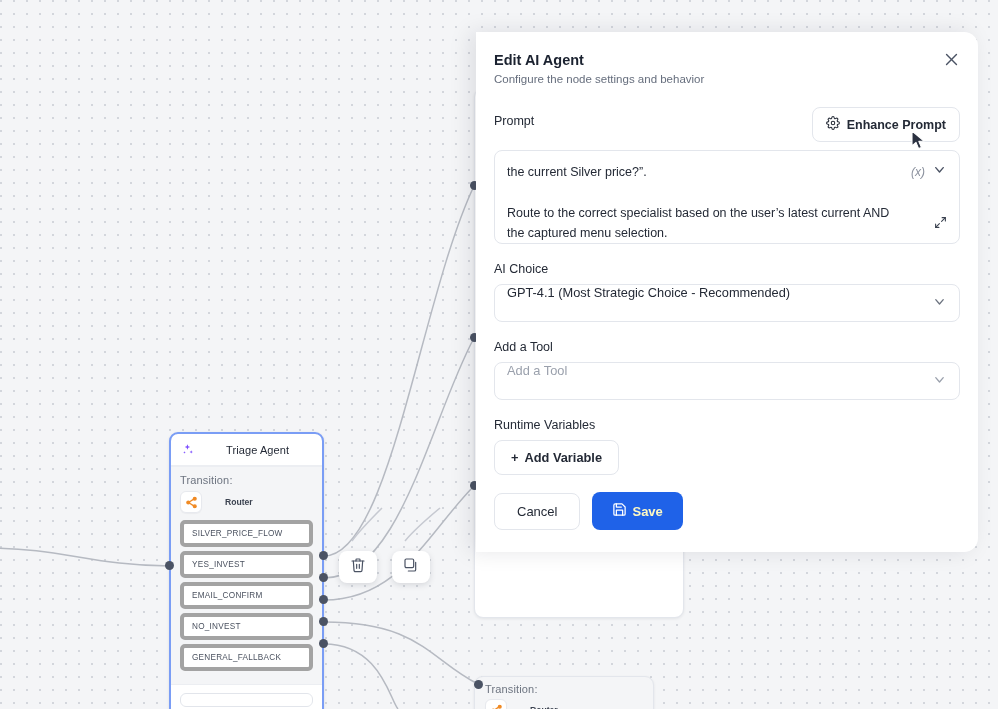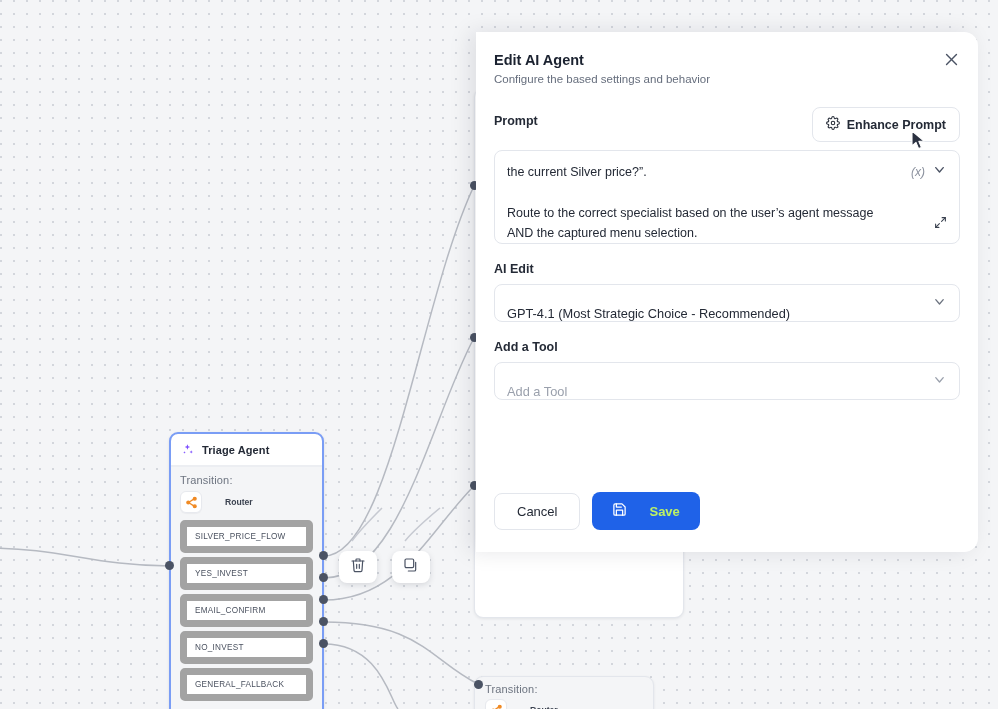--- a/index.html
+++ b/index.html
@@ -30,21 +30,21 @@
     overflow: hidden;
   }
   #triage-node { left: 169px; top: 432px; width: 155px; }
 
   .node-head {
     display: flex; align-items: center; gap: 7px;
     padding: 9px 10px 8px 10px;
     border-bottom: 1px solid #eceef2;
   }
   .node-title {
-    font-size: 11px; font-weight: 700; color: #242a36; letter-spacing: .1px;
+    font-size: 11px; font-weight: 400; color: #242a36; letter-spacing: .1px; margin-left: 24px;
   }
   .sparkle { width: 14px; height: 14px; display: block; }
 
   .node-desc {
     padding: 7px 10px 9px 10px;
     font-size: 8.6px; line-height: 1.52; color: #737a88;
   }
 
   .node-transition {
     background: #f4f5f7;
@@ -59,21 +59,21 @@
   }
   .router-chip {
     width: 22px; height: 22px; border-radius: 6px; background: #fff;
     border: 1px solid #e7e9ee;
     display: flex; align-items: center; justify-content: center;
     box-shadow: 0 1px 1px rgba(16,24,40,.04);
   }
   .router-name { font-size: 8.6px; color: #3b4250; font-weight: 600; }
 
   .branch {
-    background: #fff; border: 7px solid #a3a3a3; border-radius: 5px;
+    background: #fff; border: 4px solid #a3a3a3; border-radius: 5px;
     padding: 5px 8px; margin-bottom: 4px;
     font-size: 8.2px; color: #4a515f; letter-spacing: .25px;
   }
 
   .node-foot { padding: 8px 9px 9px 9px; border-top: 1px solid #eceef2; background:#fff;}
   .add-tool-btn {
     width: 100%; background: #fff; border: 1px solid #e2e5eb; border-radius: 6px;
     padding: 6px 0; font-size: 9px; font-weight: 700; color: #3b4250;
     display: flex; align-items: center; justify-content: center; gap: 6px;
     cursor: pointer;
@@ -122,21 +122,21 @@
     position: absolute; right: 14px; top: 14px; width: 26px; height: 26px;
     display: flex; align-items: center; justify-content: center; cursor: pointer;
   }
 
   .panel-body {
     flex: 1; padding: 22px 18px 0 18px; overflow: hidden;
   }
 
   .field { margin-bottom: 18px; }
   .field-label {
-    font-size: 12.5px; font-weight: 700; color: #242a36; margin-bottom: 8px;
+    font-size: 12.5px; font-weight: 400; color: #242a36; margin-bottom: 8px;
     display: flex; align-items: center; gap: 4px;
   }
   .req { color: #e5484d; font-size: 12px; }
 
   .prompt-row {
     display: flex; align-items: center; justify-content: space-between;
     margin-bottom: 8px; min-height: 34px;
   }
   .enhance-btn {
     display: flex; align-items: center; gap: 7px;
@@ -156,21 +156,21 @@
   .ta-tools {
     position: absolute; right: 12px; top: 11px;
     display: flex; align-items: center; gap: 7px;
   }
   .var-icon { font-size: 12px; color: #8b919e; font-style: italic; }
   .expand-icon { position: absolute; right: 12px; bottom: 10px; cursor: pointer; }
 
   .select {
     position: relative; border: 1px solid #e3e6ec; border-radius: 8px;
     background: #fff; height: 38px;
-    display: flex; align-items: flex-end; padding: 0 38px 0 12px;
+    display: flex; align-items: flex-start; padding: 0 38px 0 12px;
     font-size: 12.8px; color: #242a36; cursor: pointer;
   }
   .select.placeholder { color: #9aa0ac; }
   .select .chev { position: absolute; right: 12px; top: 50%; transform: translateY(-50%); }
 
   .add-var-btn {
     border: 1px solid #e3e6ec; border-radius: 8px; background: #fff;
     padding: 9px 16px; font-size: 12.8px; font-weight: 700; color: #242a36;
     display: inline-flex; align-items: center; gap: 6px; cursor: pointer;
   }
@@ -178,22 +178,22 @@
   .panel-foot {
     padding: 0 18px 22px 18px;
     display: flex; align-items: center; gap: 12px;
   }
   .btn-cancel {
     border: 1px solid #e3e6ec; border-radius: 8px; background: #fff;
     padding: 10px 22px; font-size: 13px; color: #242a36; cursor: pointer;
   }
   .btn-save {
     border: none; border-radius: 8px; background: #1f62e8;
-    padding: 10px 20px; font-size: 13px; font-weight: 700; color: #bef264;
-    display: inline-flex; align-items: center; gap: 22px; cursor: pointer;
+    padding: 10px 20px; font-size: 13px; font-weight: 700; color: #fef9c3;
+    display: inline-flex; align-items: center; gap: 5px; cursor: pointer;
   }
 
   
   #cursor { position: absolute; left: 911px; top: 130px; z-index: 60; pointer-events:none;}
 </style>
 </head>
 <body>
 
 <div id="canvas">
 
@@ -303,21 +303,21 @@
         <path d="M19 8v11a2 2 0 0 1-2 2H8"></path>
       </svg>
     </span>
   </div>
 </div>
 
 <div id="panel">
 
   <div class="panel-head">
     <div class="panel-title">Edit AI Agent</div>
-    <div class="panel-sub">Configure the based settings and behavior</div>
+    <div class="panel-sub">Configure the node settings and behavior</div>
     <div class="close-btn">
       <svg width="17" height="17" viewBox="0 0 24 24" fill="none" stroke="#4b5364" stroke-width="2" stroke-linecap="round">
         <line x1="5" y1="5" x2="19" y2="19"></line>
           <line x1="19" y1="5" x2="5" y2="19"></line>
       </svg>
     </div>
   </div>
 
   <div class="panel-body">
 
@@ -331,42 +331,42 @@
               <path d="M19.4 15a1.65 1.65 0 0 0 .33 1.82l.06.06a2 2 0 1 1-2.83 2.83l-.06-.06a1.65 1.65 0 0 0-1.82-.33 1.65 1.65 0 0 0-1 1.51V21a2 2 0 1 1-4 0v-.09A1.65 1.65 0 0 0 9 19.4a1.65 1.65 0 0 0-1.82.33l-.06.06a2 2 0 1 1-2.83-2.83l.06-.06a1.65 1.65 0 0 0 .33-1.82 1.65 1.65 0 0 0-1.51-1H3a2 2 0 1 1 0-4h.09A1.65 1.65 0 0 0 4.6 9a1.65 1.65 0 0 0-.33-1.82l-.06-.06a2 2 0 1 1 2.83-2.83l.06.06A1.65 1.65 0 0 0 9 4.6a1.65 1.65 0 0 0 1-1.51V3a2 2 0 1 1 4 0v.09a1.65 1.65 0 0 0 1 1.51 1.65 1.65 0 0 0 1.82-.33l.06-.06a2 2 0 1 1 2.83 2.83l-.06.06A1.65 1.65 0 0 0 19.4 9v0a1.65 1.65 0 0 0 1.51 1H21a2 2 0 1 1 0 4h-.09a1.65 1.65 0 0 0-1.51 1z"></path>
             </svg>
           </span>
           <span>Enhance Prompt</span>
         </div>
       </div>
 
       <div class="textarea-wrap">
         <div class="textarea-text">the current Silver price?”.
 
-Route to the correct specialist based on the user’s agent message AND the captured menu selection.</div>
+Route to the correct specialist based on the user’s latest current AND the captured menu selection.</div>
         <div class="ta-tools">
           <span class="var-icon">(x)</span>
           <span>
             <svg width="15" height="15" viewBox="0 0 24 24" fill="none" stroke="#4b5364" stroke-width="2.2" stroke-linecap="round" stroke-linejoin="round">
               <polyline points="6 9 12 16 18 9"></polyline>
             </svg>
           </span>
         </div>
         <span class="expand-icon">
           <svg width="13" height="13" viewBox="0 0 24 24" fill="none" stroke="#3b4250" stroke-width="2" stroke-linecap="round" stroke-linejoin="round">
             <polyline points="15 3 21 3 21 9"></polyline>
               <polyline points="9 21 3 21 3 15"></polyline>
             <line x1="21" y1="3" x2="14" y2="10"></line>
               <line x1="3" y1="21" x2="10" y2="14"></line>
           </svg>
         </span>
       </div>
     </div>
 
     <div class="field">
-      <div class="field-label">AI Edit</div>
+      <div class="field-label">AI Choice</div>
       <div class="select">
         <span>GPT-4.1 (Most Strategic Choice - Recommended)</span>
         <span class="chev">
           <svg width="15" height="15" viewBox="0 0 24 24" fill="none" stroke="#6d7480" stroke-width="2.1" stroke-linecap="round" stroke-linejoin="round">
               <polyline points="6 9 12 16 18 9"></polyline>
             </svg>
         </span>
       </div>
     </div>
 
@@ -376,20 +376,27 @@
       <div class="select placeholder">
         <span>Add a Tool</span>
         <span class="chev">
           <svg width="15" height="15" viewBox="0 0 24 24" fill="none" stroke="#9aa0ac" stroke-width="2.1" stroke-linecap="round" stroke-linejoin="round">
               <polyline points="6 9 12 16 18 9"></polyline>
             </svg>
         </span>
       </div>
     </div>
 
+    <div class="field">
+      <div class="field-label">Runtime Variables</div>
+      <div class="add-var-btn">
+        <span>+</span>
+        <span>Add Variable</span>
+      </div>
+    </div>
   </div>
 
   <div class="panel-foot">
     <button class="btn-cancel">Cancel</button>
     <button class="btn-save">
       <span>
         <svg width="15" height="15" viewBox="0 0 24 24" fill="none" stroke="#ffffff" stroke-width="2" stroke-linecap="round" stroke-linejoin="round">
           <path d="M19 21H5a2 2 0 0 1-2-2V5a2 2 0 0 1 2-2h11l5 5v11a2 2 0 0 1-2 2z"></path>
           <polyline points="17 21 17 13 7 13 7 21"></polyline>
             <polyline points="7 3 7 8 15 8"></polyline>

